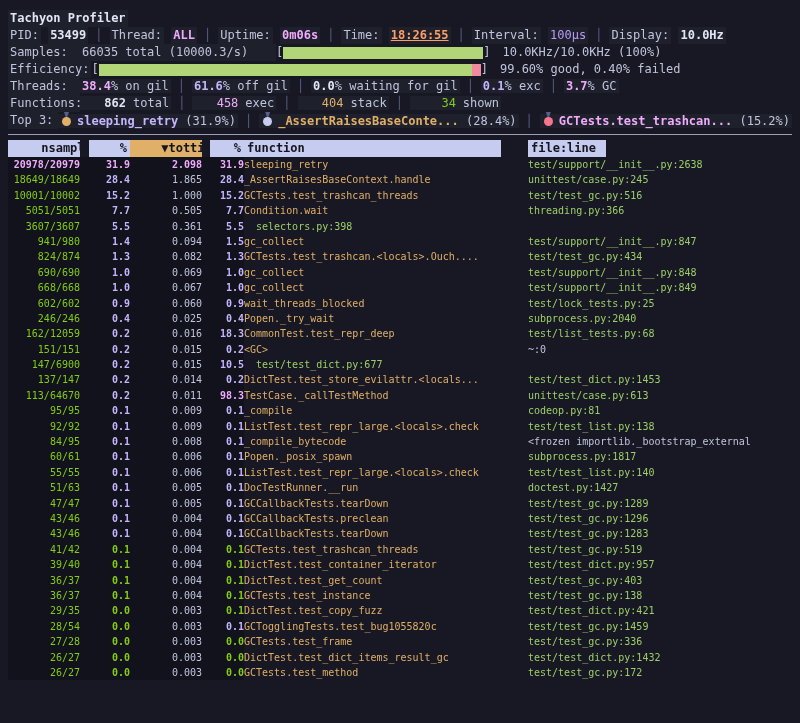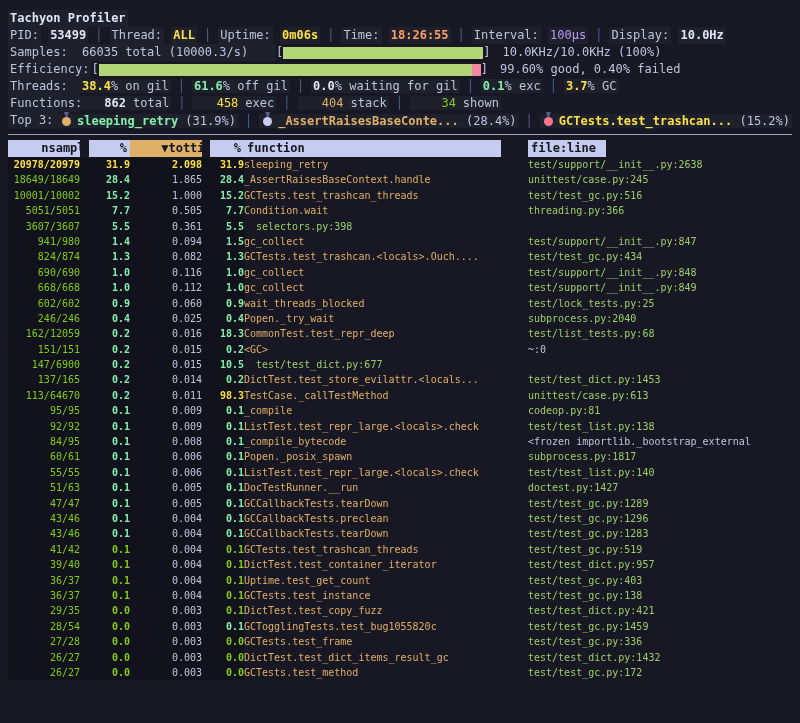--- a/index.html
+++ b/index.html
@@ -5,24 +5,24 @@
   html,body{margin:0;padding:0;background:#101118;}
   #app{
     width:800px;height:723px;box-sizing:border-box;
     background:#171823;color:#c0c4dd;
     font-family:"DejaVu Sans Mono", monospace;
     padding:10px 8px 0 8px;overflow:hidden;position:relative;
   }
   .hline{height:17px;line-height:17px;font-size:12px;display:flex;align-items:center;white-space:pre;}
   .b{font-weight:bold;}
   .box{background:#1e202c;padding:0 2px;}
-  .c-green{color:#fde047;}
-  .c-red{color:#86efac;}
+  .c-green{color:#f0abfc;}
+  .c-red{color:#c4b5fd;}
   .c-yellow{color:#e0af68;}
-  .c-orange{color:#ff9e64;}
+  .c-orange{color:#ff9e64;text-decoration:underline;}
   .c-purple{color:#bb9af7;}
   .c-bright{color:#e2e5f5;font-weight:bold;}
   .c-dimnum{color:#84cc16;}
   .c-file{color:#9ece6a;}
   .c-file-dim{color:#c0c4dd;}
   .sep{color:#565f89;padding:0 7px;}
   .sep::before{content:"│";}
   .lbl{display:inline-block;width:68px;}
   .lbl-eff{display:inline-block;}
   .samples-val{display:inline-block;width:192px;}
@@ -126,41 +126,41 @@
   </div>
 
   <div id="table-body">
       <div class="trow"><span class="tc t-c1 numbg c-green b">20978/20979</span><span class="tc t-c2 numbg b c-green">31.9</span><span class="tc t-c3 numbg c-green b">2.098</span><span class="tc t-c4 numbg b c-green">31.9</span><span class="tc t-c5 c-yellow">sleeping_retry</span><span class="tc t-c6 c-file">test/support/__init__.py:2638</span></div>
       <div class="trow"><span class="tc t-c1 numbg c-dimnum">18649/18649</span><span class="tc t-c2 numbg b c-red">28.4</span><span class="tc t-c3 numbg ">1.865</span><span class="tc t-c4 numbg b c-red">28.4</span><span class="tc t-c5 c-yellow">_AssertRaisesBaseContext.handle</span><span class="tc t-c6 c-file">unittest/case.py:245</span></div>
       <div class="trow"><span class="tc t-c1 numbg c-dimnum">10001/10002</span><span class="tc t-c2 numbg b c-red">15.2</span><span class="tc t-c3 numbg ">1.000</span><span class="tc t-c4 numbg b c-red">15.2</span><span class="tc t-c5 c-yellow">GCTests.test_trashcan_threads</span><span class="tc t-c6 c-file">test/test_gc.py:516</span></div>
       <div class="trow"><span class="tc t-c1 numbg c-dimnum">5051/5051</span><span class="tc t-c2 numbg b c-red">7.7</span><span class="tc t-c3 numbg ">0.505</span><span class="tc t-c4 numbg b c-red">7.7</span><span class="tc t-c5 c-yellow">Condition.wait</span><span class="tc t-c6 c-file">threading.py:366</span></div>
       <div class="trow"><span class="tc t-c1 numbg c-dimnum">3607/3607</span><span class="tc t-c2 numbg b c-red">5.5</span><span class="tc t-c3 numbg ">0.361</span><span class="tc t-c4 numbg b c-red">5.5</span><span class="tc t-c6 c-file">selectors.py:398</span></div>
       <div class="trow"><span class="tc t-c1 numbg c-dimnum">941/980</span><span class="tc t-c2 numbg b c-red">1.4</span><span class="tc t-c3 numbg ">0.094</span><span class="tc t-c4 numbg b c-red">1.5</span><span class="tc t-c5 c-yellow">gc_collect</span><span class="tc t-c6 c-file">test/support/__init__.py:847</span></div>
       <div class="trow"><span class="tc t-c1 numbg c-dimnum">824/874</span><span class="tc t-c2 numbg b c-red">1.3</span><span class="tc t-c3 numbg ">0.082</span><span class="tc t-c4 numbg b c-red">1.3</span><span class="tc t-c5 c-yellow">GCTests.test_trashcan.&lt;locals&gt;.Ouch....</span><span class="tc t-c6 c-file">test/test_gc.py:434</span></div>
-      <div class="trow"><span class="tc t-c1 numbg c-dimnum">690/690</span><span class="tc t-c2 numbg b c-red">1.0</span><span class="tc t-c3 numbg ">0.116</span><span class="tc t-c4 numbg b c-red">1.0</span><span class="tc t-c5 c-yellow">gc_collect</span><span class="tc t-c6 c-file">test/support/__init__.py:848</span></div>
-      <div class="trow"><span class="tc t-c1 numbg c-dimnum">668/668</span><span class="tc t-c2 numbg b c-red">1.0</span><span class="tc t-c3 numbg ">0.112</span><span class="tc t-c4 numbg b c-red">1.0</span><span class="tc t-c5 c-yellow">gc_collect</span><span class="tc t-c6 c-file">test/support/__init__.py:849</span></div>
+      <div class="trow"><span class="tc t-c1 numbg c-dimnum">690/690</span><span class="tc t-c2 numbg b c-red">1.0</span><span class="tc t-c3 numbg ">0.069</span><span class="tc t-c4 numbg b c-red">1.0</span><span class="tc t-c5 c-yellow">gc_collect</span><span class="tc t-c6 c-file">test/support/__init__.py:848</span></div>
+      <div class="trow"><span class="tc t-c1 numbg c-dimnum">668/668</span><span class="tc t-c2 numbg b c-red">1.0</span><span class="tc t-c3 numbg ">0.067</span><span class="tc t-c4 numbg b c-red">1.0</span><span class="tc t-c5 c-yellow">gc_collect</span><span class="tc t-c6 c-file">test/support/__init__.py:849</span></div>
       <div class="trow"><span class="tc t-c1 numbg c-dimnum">602/602</span><span class="tc t-c2 numbg b c-red">0.9</span><span class="tc t-c3 numbg ">0.060</span><span class="tc t-c4 numbg b c-red">0.9</span><span class="tc t-c5 c-yellow">wait_threads_blocked</span><span class="tc t-c6 c-file">test/lock_tests.py:25</span></div>
       <div class="trow"><span class="tc t-c1 numbg c-dimnum">246/246</span><span class="tc t-c2 numbg b c-red">0.4</span><span class="tc t-c3 numbg ">0.025</span><span class="tc t-c4 numbg b c-red">0.4</span><span class="tc t-c5 c-yellow">Popen._try_wait</span><span class="tc t-c6 c-file">subprocess.py:2040</span></div>
       <div class="trow"><span class="tc t-c1 numbg c-dimnum">162/12059</span><span class="tc t-c2 numbg b c-red">0.2</span><span class="tc t-c3 numbg ">0.016</span><span class="tc t-c4 numbg b c-red">18.3</span><span class="tc t-c5 c-yellow">CommonTest.test_repr_deep</span><span class="tc t-c6 c-file">test/list_tests.py:68</span></div>
       <div class="trow"><span class="tc t-c1 numbg c-dimnum">151/151</span><span class="tc t-c2 numbg b c-red">0.2</span><span class="tc t-c3 numbg ">0.015</span><span class="tc t-c4 numbg b c-red">0.2</span><span class="tc t-c5 c-yellow">&lt;GC&gt;</span><span class="tc t-c6 c-file-dim">~:0</span></div>
       <div class="trow"><span class="tc t-c1 numbg c-dimnum">147/6900</span><span class="tc t-c2 numbg b c-red">0.2</span><span class="tc t-c3 numbg ">0.015</span><span class="tc t-c4 numbg b c-red">10.5</span><span class="tc t-c6 c-file">test/test_dict.py:677</span></div>
-      <div class="trow"><span class="tc t-c1 numbg c-dimnum">137/165</span><span class="tc t-c2 numbg b c-red">0.2</span><span class="tc t-c3 numbg ">0.014</span><span class="tc t-c4 numbg b c-red">0.2</span><span class="tc t-c5 c-yellow">DictTest.test_store_evilattr.&lt;locals...</span><span class="tc t-c6 c-file">test/test_dict.py:1453</span></div>
+      <div class="trow"><span class="tc t-c1 numbg c-dimnum">137/147</span><span class="tc t-c2 numbg b c-red">0.2</span><span class="tc t-c3 numbg ">0.014</span><span class="tc t-c4 numbg b c-red">0.2</span><span class="tc t-c5 c-yellow">DictTest.test_store_evilattr.&lt;locals...</span><span class="tc t-c6 c-file">test/test_dict.py:1453</span></div>
       <div class="trow"><span class="tc t-c1 numbg c-dimnum">113/64670</span><span class="tc t-c2 numbg b c-red">0.2</span><span class="tc t-c3 numbg ">0.011</span><span class="tc t-c4 numbg b c-green">98.3</span><span class="tc t-c5 c-yellow">TestCase._callTestMethod</span><span class="tc t-c6 c-file">unittest/case.py:613</span></div>
       <div class="trow"><span class="tc t-c1 numbg c-dimnum">95/95</span><span class="tc t-c2 numbg b c-red">0.1</span><span class="tc t-c3 numbg ">0.009</span><span class="tc t-c4 numbg b c-red">0.1</span><span class="tc t-c5 c-yellow">_compile</span><span class="tc t-c6 c-file">codeop.py:81</span></div>
       <div class="trow"><span class="tc t-c1 numbg c-dimnum">92/92</span><span class="tc t-c2 numbg b c-red">0.1</span><span class="tc t-c3 numbg ">0.009</span><span class="tc t-c4 numbg b c-red">0.1</span><span class="tc t-c5 c-yellow">ListTest.test_repr_large.&lt;locals&gt;.check</span><span class="tc t-c6 c-file">test/test_list.py:138</span></div>
       <div class="trow"><span class="tc t-c1 numbg c-dimnum">84/95</span><span class="tc t-c2 numbg b c-red">0.1</span><span class="tc t-c3 numbg ">0.008</span><span class="tc t-c4 numbg b c-red">0.1</span><span class="tc t-c5 c-yellow">_compile_bytecode</span><span class="tc t-c6 c-file-dim">&lt;frozen importlib._bootstrap_external</span></div>
       <div class="trow"><span class="tc t-c1 numbg c-dimnum">60/61</span><span class="tc t-c2 numbg b c-red">0.1</span><span class="tc t-c3 numbg ">0.006</span><span class="tc t-c4 numbg b c-red">0.1</span><span class="tc t-c5 c-yellow">Popen._posix_spawn</span><span class="tc t-c6 c-file">subprocess.py:1817</span></div>
       <div class="trow"><span class="tc t-c1 numbg c-dimnum">55/55</span><span class="tc t-c2 numbg b c-red">0.1</span><span class="tc t-c3 numbg ">0.006</span><span class="tc t-c4 numbg b c-red">0.1</span><span class="tc t-c5 c-yellow">ListTest.test_repr_large.&lt;locals&gt;.check</span><span class="tc t-c6 c-file">test/test_list.py:140</span></div>
       <div class="trow"><span class="tc t-c1 numbg c-dimnum">51/63</span><span class="tc t-c2 numbg b c-red">0.1</span><span class="tc t-c3 numbg ">0.005</span><span class="tc t-c4 numbg b c-red">0.1</span><span class="tc t-c5 c-yellow">DocTestRunner.__run</span><span class="tc t-c6 c-file">doctest.py:1427</span></div>
       <div class="trow"><span class="tc t-c1 numbg c-dimnum">47/47</span><span class="tc t-c2 numbg b c-red">0.1</span><span class="tc t-c3 numbg ">0.005</span><span class="tc t-c4 numbg b c-red">0.1</span><span class="tc t-c5 c-yellow">GCCallbackTests.tearDown</span><span class="tc t-c6 c-file">test/test_gc.py:1289</span></div>
       <div class="trow"><span class="tc t-c1 numbg c-dimnum">43/46</span><span class="tc t-c2 numbg b c-red">0.1</span><span class="tc t-c3 numbg ">0.004</span><span class="tc t-c4 numbg b c-red">0.1</span><span class="tc t-c5 c-yellow">GCCallbackTests.preclean</span><span class="tc t-c6 c-file">test/test_gc.py:1296</span></div>
       <div class="trow"><span class="tc t-c1 numbg c-dimnum">43/46</span><span class="tc t-c2 numbg b c-red">0.1</span><span class="tc t-c3 numbg ">0.004</span><span class="tc t-c4 numbg b c-red">0.1</span><span class="tc t-c5 c-yellow">GCCallbackTests.tearDown</span><span class="tc t-c6 c-file">test/test_gc.py:1283</span></div>
       <div class="trow"><span class="tc t-c1 numbg c-dimnum">41/42</span><span class="tc t-c2 numbg b c-dimnum">0.1</span><span class="tc t-c3 numbg ">0.004</span><span class="tc t-c4 numbg b c-dimnum">0.1</span><span class="tc t-c5 c-yellow">GCTests.test_trashcan_threads</span><span class="tc t-c6 c-file">test/test_gc.py:519</span></div>
       <div class="trow"><span class="tc t-c1 numbg c-dimnum">39/40</span><span class="tc t-c2 numbg b c-dimnum">0.1</span><span class="tc t-c3 numbg ">0.004</span><span class="tc t-c4 numbg b c-dimnum">0.1</span><span class="tc t-c5 c-yellow">DictTest.test_container_iterator</span><span class="tc t-c6 c-file">test/test_dict.py:957</span></div>
-      <div class="trow"><span class="tc t-c1 numbg c-dimnum">36/37</span><span class="tc t-c2 numbg b c-dimnum">0.1</span><span class="tc t-c3 numbg ">0.004</span><span class="tc t-c4 numbg b c-dimnum">0.1</span><span class="tc t-c5 c-yellow">Uptime.test_get_count</span><span class="tc t-c6 c-file">test/test_gc.py:403</span></div>
+      <div class="trow"><span class="tc t-c1 numbg c-dimnum">36/37</span><span class="tc t-c2 numbg b c-dimnum">0.1</span><span class="tc t-c3 numbg ">0.004</span><span class="tc t-c4 numbg b c-dimnum">0.1</span><span class="tc t-c5 c-yellow">DictTest.test_get_count</span><span class="tc t-c6 c-file">test/test_gc.py:403</span></div>
       <div class="trow"><span class="tc t-c1 numbg c-dimnum">36/37</span><span class="tc t-c2 numbg b c-dimnum">0.1</span><span class="tc t-c3 numbg ">0.004</span><span class="tc t-c4 numbg b c-dimnum">0.1</span><span class="tc t-c5 c-yellow">GCTests.test_instance</span><span class="tc t-c6 c-file">test/test_gc.py:138</span></div>
       <div class="trow"><span class="tc t-c1 numbg c-dimnum">29/35</span><span class="tc t-c2 numbg b c-dimnum">0.0</span><span class="tc t-c3 numbg ">0.003</span><span class="tc t-c4 numbg b c-dimnum">0.1</span><span class="tc t-c5 c-yellow">DictTest.test_copy_fuzz</span><span class="tc t-c6 c-file">test/test_dict.py:421</span></div>
       <div class="trow"><span class="tc t-c1 numbg c-dimnum">28/54</span><span class="tc t-c2 numbg b c-dimnum">0.0</span><span class="tc t-c3 numbg ">0.003</span><span class="tc t-c4 numbg b c-red">0.1</span><span class="tc t-c5 c-yellow">GCTogglingTests.test_bug1055820c</span><span class="tc t-c6 c-file">test/test_gc.py:1459</span></div>
       <div class="trow"><span class="tc t-c1 numbg c-dimnum">27/28</span><span class="tc t-c2 numbg b c-dimnum">0.0</span><span class="tc t-c3 numbg ">0.003</span><span class="tc t-c4 numbg b c-dimnum">0.0</span><span class="tc t-c5 c-yellow">GCTests.test_frame</span><span class="tc t-c6 c-file">test/test_gc.py:336</span></div>
       <div class="trow"><span class="tc t-c1 numbg c-dimnum">26/27</span><span class="tc t-c2 numbg b c-dimnum">0.0</span><span class="tc t-c3 numbg ">0.003</span><span class="tc t-c4 numbg b c-dimnum">0.0</span><span class="tc t-c5 c-yellow">DictTest.test_dict_items_result_gc</span><span class="tc t-c6 c-file">test/test_dict.py:1432</span></div>
       <div class="trow"><span class="tc t-c1 numbg c-dimnum">26/27</span><span class="tc t-c2 numbg b c-dimnum">0.0</span><span class="tc t-c3 numbg ">0.003</span><span class="tc t-c4 numbg b c-dimnum">0.0</span><span class="tc t-c5 c-yellow">GCTests.test_method</span><span class="tc t-c6 c-file">test/test_gc.py:172</span></div>
     </div>
 
   <div class="footer">
     

